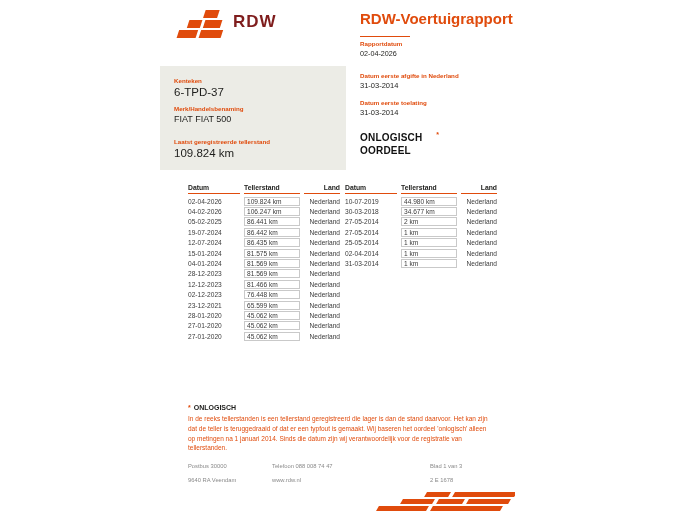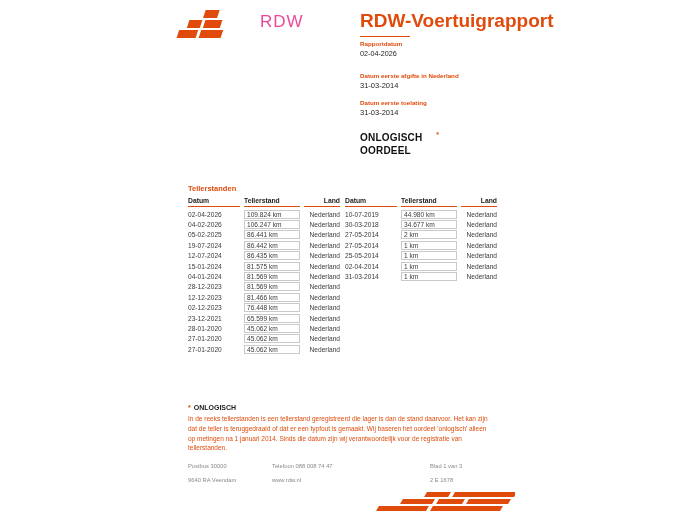--- a/index.html
+++ b/index.html
@@ -11,22 +11,22 @@
   *{margin:0;padding:0;box-sizing:border-box;}
   html,body{background:#ffffff;}
   body{
     font-family:"Liberation Sans", sans-serif;
     width:685px;height:514px;position:relative;overflow:hidden;color:var(--text);
   }
   .page{position:absolute;inset:0;background:#fff;}
 
   
   .logo-emblem{position:absolute;left:172px;top:9px;}
-  .logo-word{position:absolute;left:233px;top:12px;font-size:17px;font-weight:normal;color:#ec4899;letter-spacing:1px;margin-left:27px;}
-  .report-title{position:absolute;left:360px;top:10px;font-size:19px;font-weight:600;color:var(--accent);}
+  .logo-word{position:absolute;left:233px;top:12px;font-size:17px;font-weight:bold;color:#7f1d1d;letter-spacing:1px;}
+  .report-title{position:absolute;left:360px;top:10px;font-size:15px;font-weight:600;color:var(--accent);}
   .meta{position:absolute;left:360px;top:36px;display:flex;gap:6px;}
   .meta-col{border-top:1px solid var(--accent);padding-top:3px;}
   .meta-col.c1{width:50px;}
   .meta-col.c2{width:76px;}
   .meta-label{display:block;font-size:6.2px;font-weight:bold;color:var(--accent);margin-bottom:2px;}
   .meta-value{display:block;font-size:7.2px;color:var(--text);}
 
   
   .vehicle-box{position:absolute;left:160px;top:66px;width:186px;height:104px;background:var(--box-bg);padding:11px 14px;}
   .fld-label{font-size:6.2px;font-weight:bold;color:var(--accent);margin-bottom:2px;}
@@ -87,34 +87,41 @@
 
   <div class="report-title">RDW-Voertuigrapport</div>
 
   <div class="meta">
     <div class="meta-col c1">
       <span class="meta-label">Rapportdatum</span>
       <span class="meta-value">02-04-2026</span>
     </div>
   </div>
 
+  <div class="vehicle-box">
+    <div class="fld-label">Kenteken</div>
+    <div class="fld-big">6-TPD-37</div>
+    <div class="fld-label">Merk/Handelsbenaming</div>
+    <div class="fld-mid">FIAT FIAT 500</div>
+    <div class="fld-label">Laatst geregistreerde tellerstand</div>
+    <div class="fld-big">109.824 km</div>
+  </div>
 
   <div class="right-info">
     <div class="ri-label">Datum eerste afgifte in Nederland</div>
     <div class="ri-value">31-03-2014</div>
     <div class="ri-label">Datum eerste toelating</div>
     <div class="ri-value">31-03-2014</div>
     <div class="oordeel">
       <span>ONLOGISCH</span><sup>*</sup><br>
       <span>OORDEEL</span>
     </div>
   </div>
 
   <div class="teller-section">
-    <div class="teller-title">Tellerstanden</div>
     <div class="tables">
       <div class="ttable">
         <div class="thead">
           <span class="h-datum">Datum</span>
           <span class="h-teller">Tellerstand</span>
           <span class="h-land">Land</span>
         </div>
         <div class="tbody" id="table-left">
             <div class="trow">
               <span class="c-datum">02-04-2026</span>

